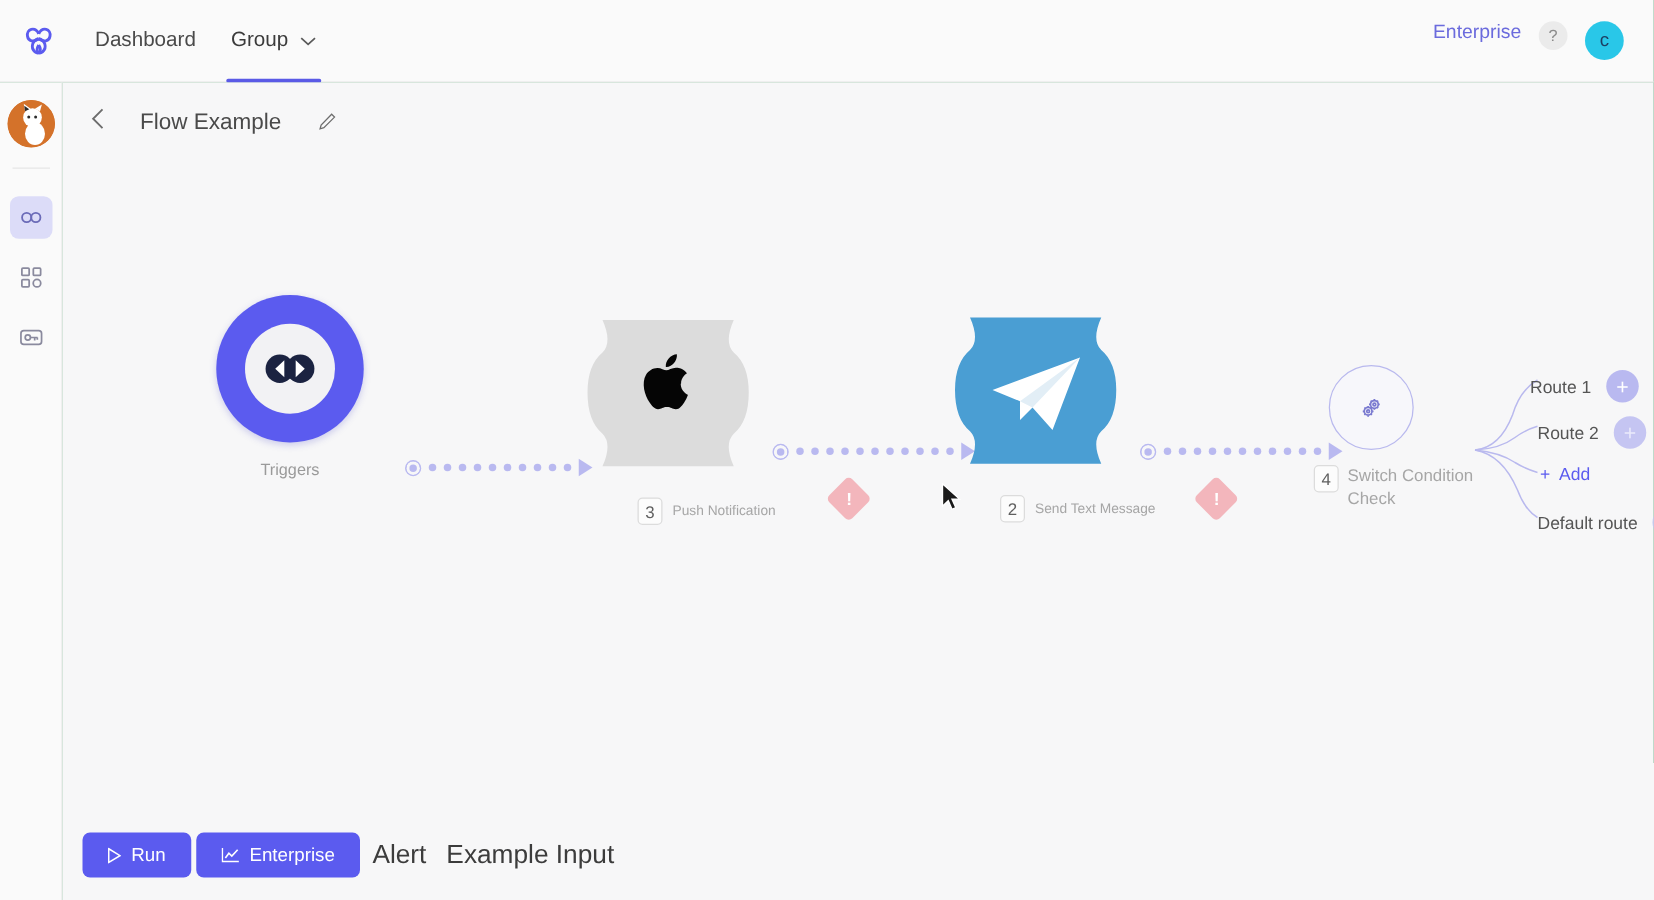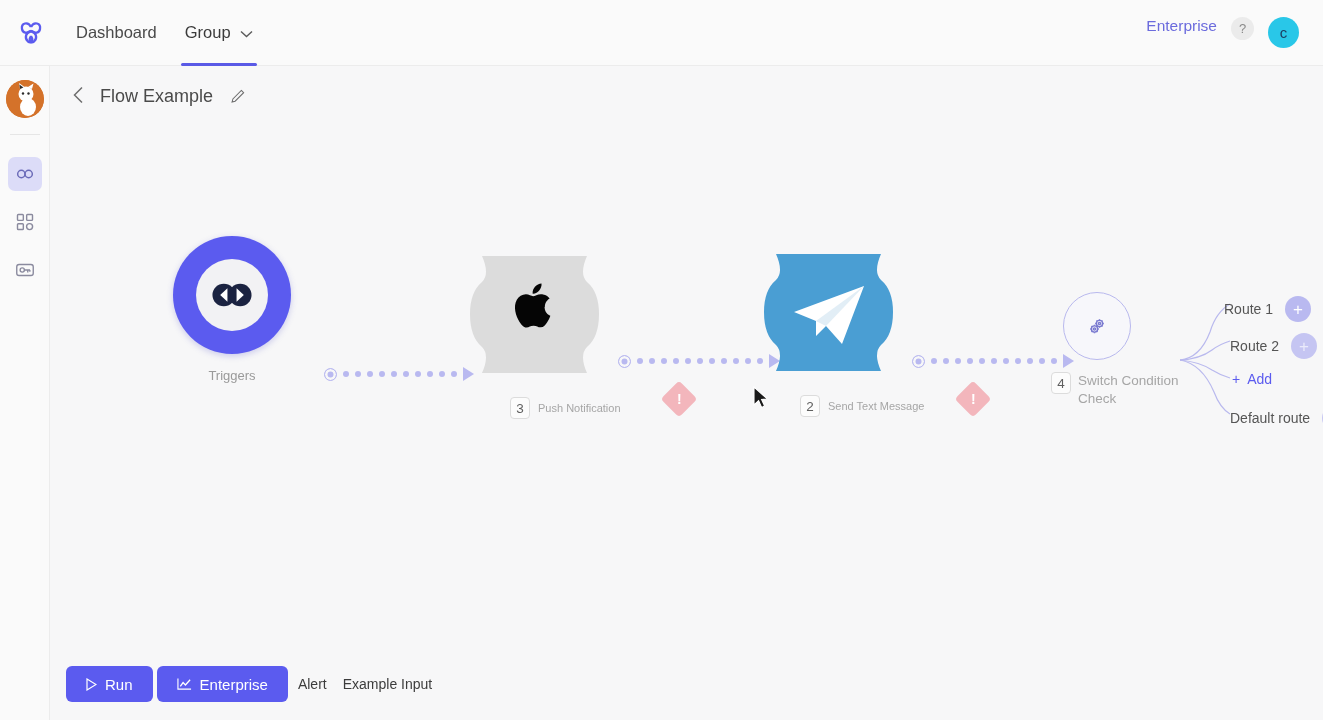--- a/index.html
+++ b/index.html
@@ -60,21 +60,21 @@
     width: 34px; height: 34px; border-radius: 7px; margin-top: 14px;
     display: flex; align-items: center; justify-content: center; cursor: pointer;
   }
   .rail-btn.active { background: #dcdcf8; }
 
   
   .canvas {
     position: absolute; left: 50px; top: 66px; width: 1273px; height: 654px;
     background: #f7f7f8;
   }
-  .page-head { display: flex; align-items: center; gap: 16px; padding: 20px 0 0 22px; }
+  .page-head { display: flex; align-items: center; gap: 28px; padding: 20px 0 0 22px; }
   .back-chev { color: #6d6d6d; font-size: 21px; cursor: pointer; line-height: 1; }
   .page-title { font-size: 18px; color: #4a4a4a; }
   .edit-icon { cursor: pointer; display: inline-flex; }
 
   
   .flow { position: absolute; left: 0; top: 0; width: 1273px; height: 654px; }
 
   .node { position: absolute; }
 
   
@@ -159,21 +159,21 @@
   .bottombar {
     position: absolute; left: 0; bottom: 0; width: 1273px; height: 72px;
     display: flex; align-items: center; gap: 4px; padding-left: 16px;
   }
   .btn-primary {
     display: flex; align-items: center; gap: 8px; height: 36px; padding: 0 20px;
     background: #5b5bef; color: #fff; font-size: 15px; border: none;
     border-radius: 6px; cursor: pointer; font-family: inherit;
   }
   .toolbar-text {
-    font-size: 14px; color: #3c3c3c; cursor: pointer; padding: 0 6px;
+    font-size: 21px; color: #3c3c3c; cursor: pointer; padding: 0 6px;
   }
 
   
   .cursor-pointer-icon { position: absolute; left: 703px; top: 320px; }
 </style>
 </head>
 <body>
 
 <div id="app">
 

